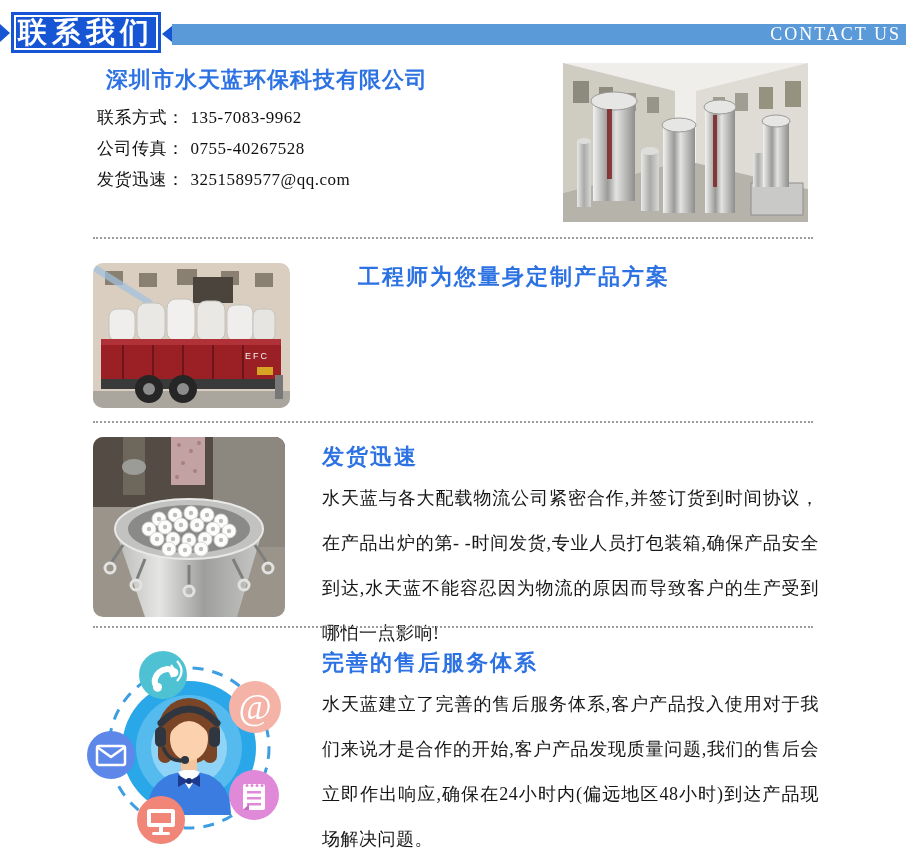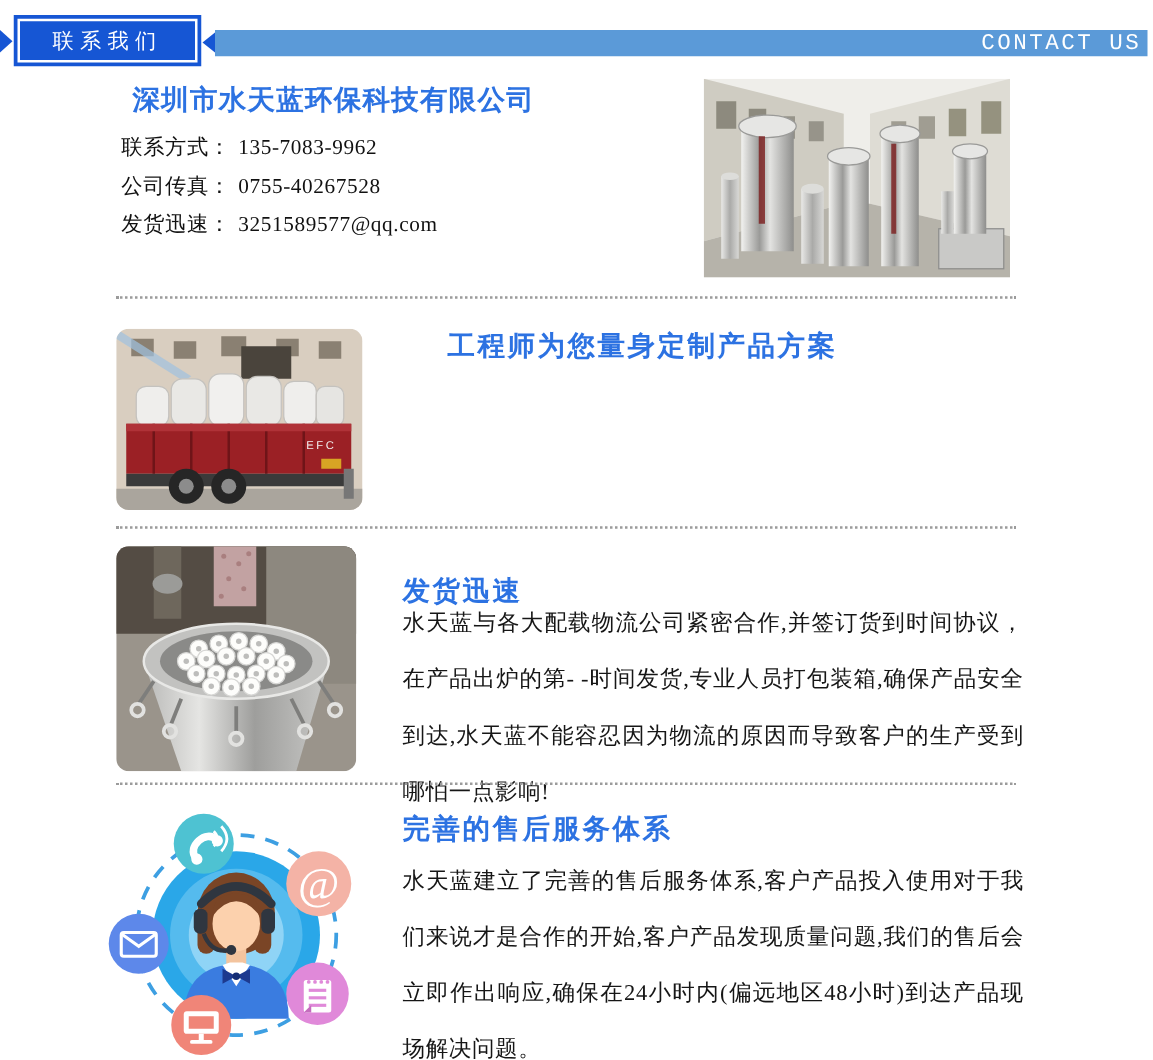--- a/index.html
+++ b/index.html
@@ -13,33 +13,33 @@
     border-top:9px solid transparent; border-bottom:9px solid transparent;
     border-left:10px solid #1656d4;
   }
   .title-box {
     position:absolute; left:11px; top:12px; width:150px; height:41px;
     background:#1656d4; box-sizing:border-box; padding:3px;
   }
   .title-box-inner {
     width:100%; height:100%; box-sizing:border-box; border:2px solid #ffffff;
     display:flex; align-items:center; justify-content:center;
-    color:#fff; font-size:17px; font-weight:normal; letter-spacing:5px;
+    color:#fff; font-size:29px; font-weight:bold; letter-spacing:5px;
     font-family:"Liberation Serif", serif;
   }
   .notch-right {
     position:absolute; left:162px; top:26px; width:0; height:0;
     border-top:8px solid transparent; border-bottom:8px solid transparent;
     border-right:10px solid #1656d4;
   }
   .header-bar {
-    position:absolute; left:172px; top:24px; right:4px; height:21px;
+    position:absolute; left:172px; top:24px; right:16px; height:21px;
     background:#5b9ad8; color:#fff; display:flex; align-items:center;
     justify-content:flex-end; padding-right:5px;
-    font-family:Liberation Mono, monospace; font-size:18px; letter-spacing:2px;
+    font-family:Liberation Serif, serif; font-size:18px; letter-spacing:2px;
   }
   
   .company-name {
     position:absolute; left:106px; top:65px; color:#2c72e2;
     font-size:22px; font-weight:bold; letter-spacing:1px;
     font-family:"Liberation Serif", serif;
   }
   .contact-list {
     position:absolute; left:97px; top:102px;
     font-family:"Liberation Serif", serif; font-size:17px; color:#111;
@@ -54,21 +54,21 @@
   .illustration { left:85px;  top:643px; }
   
   .dotted { position:absolute; left:93px; width:720px; height:0;
             border-top:2px dotted #9b9b9b; }
   .div1 { top:237px; } .div2 { top:421px; } .div3 { top:626px; }
   
   .sec-title {
     position:absolute; left:322px; color:#2c72e2; font-size:22px;
     font-weight:bold; letter-spacing:2px; font-family:"Liberation Serif", serif;
   }
-  .t1 { top:262px;margin-left:36px; } .t2 { top:442px;margin-top:16px; } .t3 { top:648px; }
+  .t1 { top:262px;margin-left:36px; } .t2 { top:442px; } .t3 { top:648px; }
   .sec-body {
     position:absolute; left:322px; width:497px; font-size:18px;
     line-height:45px; color:#161616; text-align:justify;
     font-family:"Liberation Serif", serif; letter-spacing:0.5px;
   }
   .b1 { top:296px; } .b2 { top:476px; } .b3 { top:682px; }
 </style>
 </head>
 <body>
 

